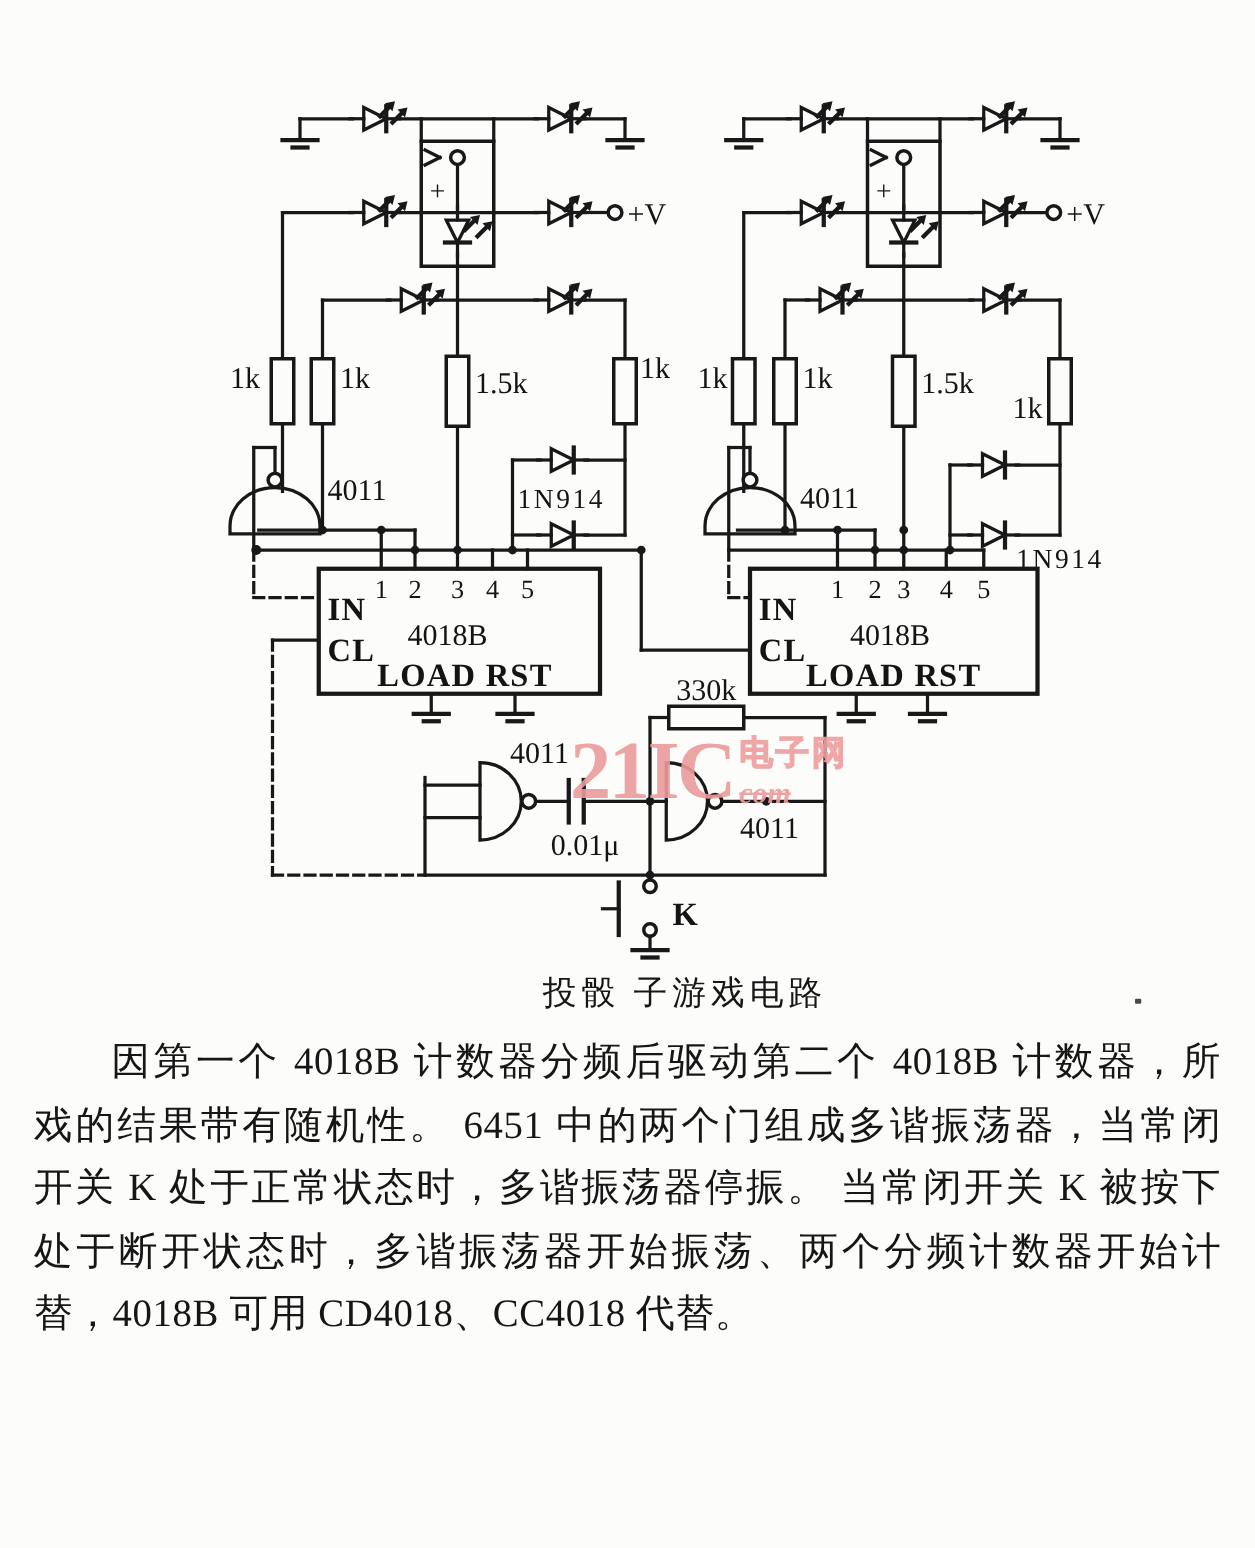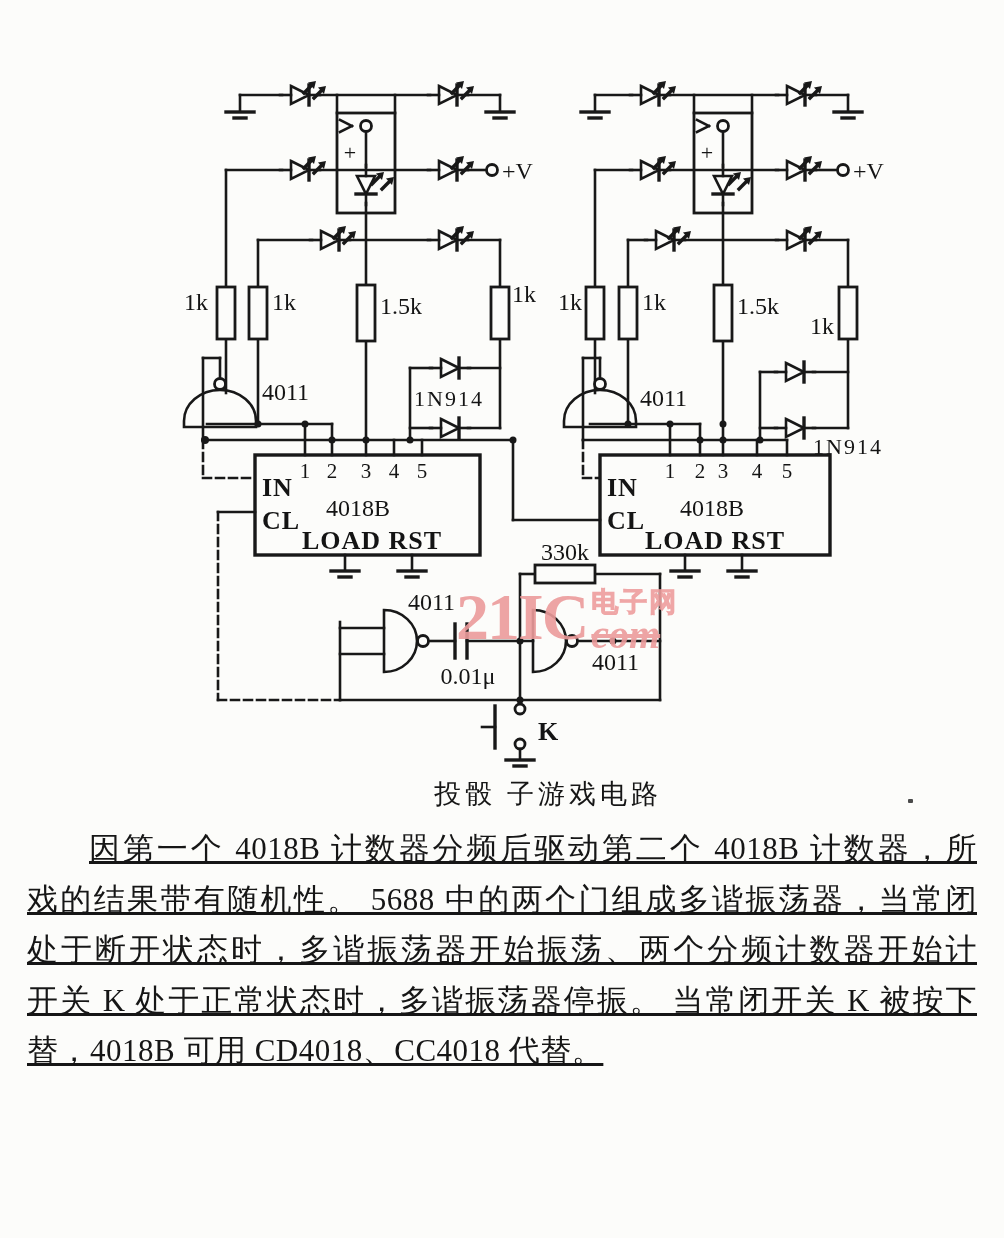--- a/index.html
+++ b/index.html
@@ -25,26 +25,26 @@
   .lblB{font-size:26px;font-weight:bold;letter-spacing:1px;}
   .pin{font-size:21px;text-anchor:middle;}
   .mid{text-anchor:middle;}
   .end{text-anchor:end;}
   .plus{font-size:22px;text-anchor:middle;}
   
   #watermark{position:absolute;left:438px;top:582px;display:flex;opacity:.9;pointer-events:none;}
   #wm-main{font-size:66px;font-weight:bold;color:#ec9b9b;line-height:70px;letter-spacing:-2px;margin-left:18px;}
   #wm-col{margin-left:4px;margin-top:2px;}
   #wm-site{font-size:27px;color:#f3bcbc;font-weight:bold;letter-spacing:2px;-webkit-text-stroke:1px #ee9d9d;}
-  #wm-suffix{font-size:40px;color:#ec9b9b;font-style:italic;font-weight:bold;line-height:30px;text-decoration:line-through;}
+  #wm-suffix{font-size:24px;color:#ec9b9b;font-style:italic;font-weight:bold;line-height:30px;text-decoration:line-through;}
   
   #caption{position:absolute;left:0;top:776px;width:1004px;text-align:center;
     padding-left:92px;box-sizing:border-box;font-size:27px;letter-spacing:4px;}
   
-  #paragraph{position:absolute;left:27px;top:824px;width:950px;text-decoration:underline;}
+  #paragraph{position:absolute;left:27px;top:824px;width:950px;}
   .para-line{font-size:31px;line-height:50.5px;white-space:nowrap;
     text-align:justify;text-align-last:justify;letter-spacing:.5px;}
   .para-line.first{text-indent:62px;}
   .para-line.last{text-align:right;text-align-last:left;}
   
   #noise-dot{position:absolute;left:908px;top:799px;width:5px;height:4px;background:#4a4a4a;border-radius:1px;}
 </style>
 </head>
 <body>
 
@@ -325,19 +325,19 @@
   <span id="wm-col">
     <div id="wm-site">电子网</div>
     <div id="wm-suffix">com</div>
   </span>
 </div>
 
 <div id="caption">投骰 子游戏电路</div>
 
 <div id="paragraph">
   <div class="para-line first">因第一个 4018B 计数器分频后驱动第二个 4018B 计数器，所</div>
-  <div class="para-line">戏的结果带有随机性。 5688 中的两个门组成多谐振荡器，当常闭</div>
+  <div class="para-line">戏的结果带有随机性。 6451 中的两个门组成多谐振荡器，当常闭</div>
+  <div class="para-line">开关 K 处于正常状态时，多谐振荡器停振。 当常闭开关 K 被按下</div>
   <div class="para-line">处于断开状态时，多谐振荡器开始振荡、两个分频计数器开始计</div>
-  <div class="para-line">开关 K 处于正常状态时，多谐振荡器停振。 当常闭开关 K 被按下</div>
   <div class="para-line last">替，4018B 可用 CD4018、CC4018 代替。</div>
 </div>
 
 <div id="noise-dot"></div>
 
 </body></html>

